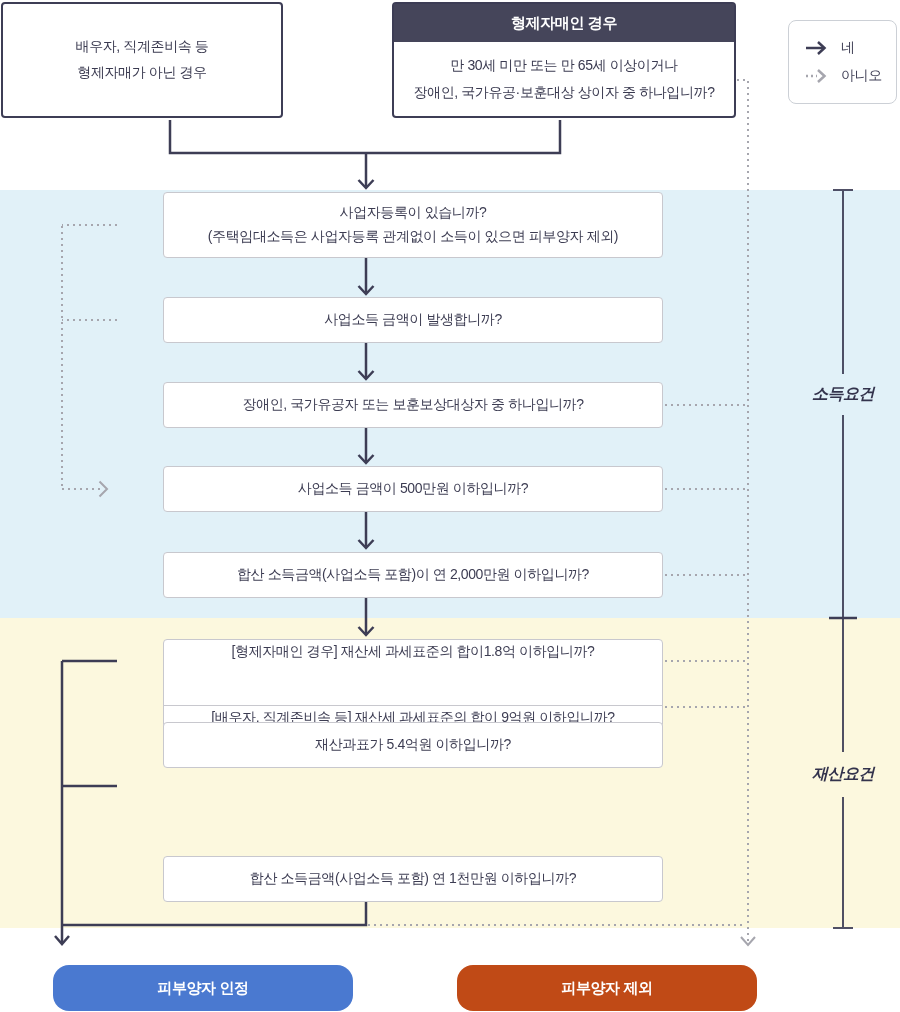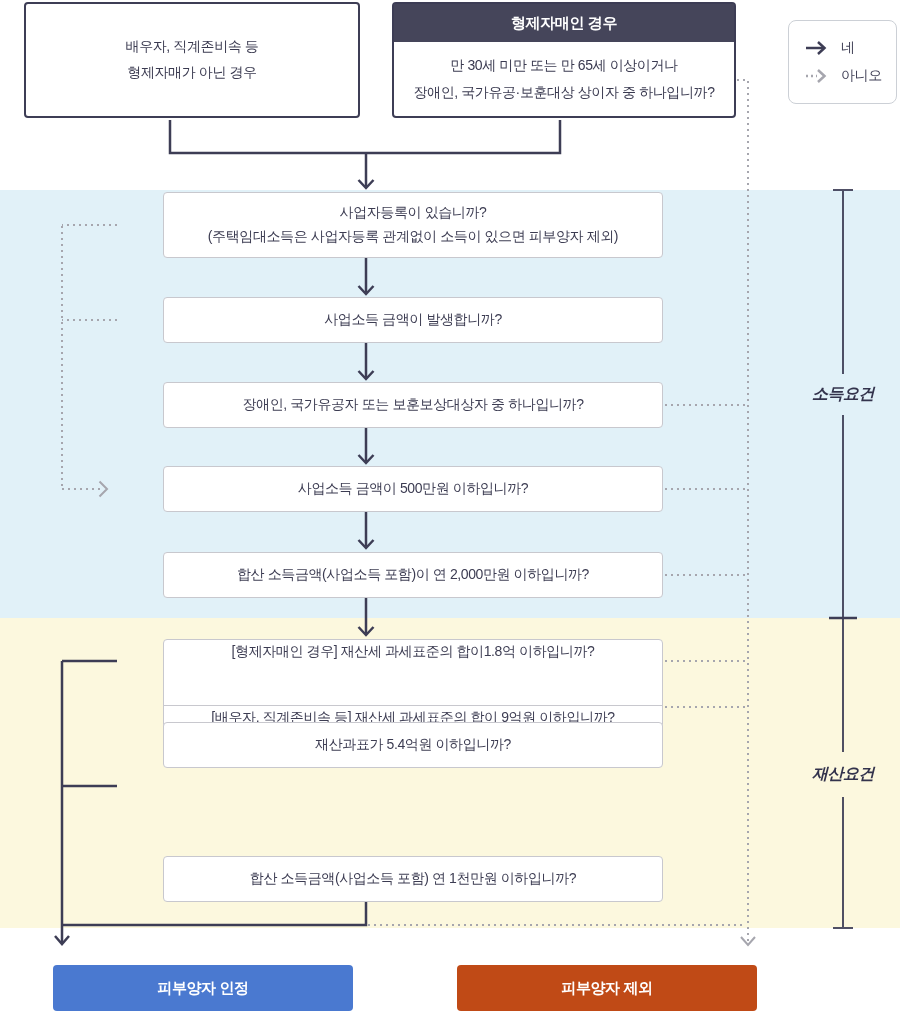--- a/index.html
+++ b/index.html
@@ -6,37 +6,37 @@
   *{box-sizing:border-box;}
   body{font-family:"Liberation Sans","DejaVu Sans",sans-serif;}
   .stage{position:relative;width:900px;height:1012px;background:#ffffff;overflow:hidden;letter-spacing:-0.4px;}
   .band{position:absolute;left:0;width:900px;z-index:0;}
   .band.income{top:190px;height:428px;}
   .band.property{top:618px;height:310px;}
   svg.connectors{position:absolute;left:0;top:0;z-index:1;}
   .topbox{position:absolute;z-index:2;background:#ffffff;border:2px solid #3d3d55;border-radius:4px;
           display:flex;flex-direction:column;align-items:center;justify-content:center;
           color:#3a3a50;font-size:14px;line-height:1.85;text-align:center;}
-  .topbox.left{left:24px;top:2px;width:336px;height:116px;}
+  .topbox.left{left:1px;top:2px;width:282px;height:116px;}
   .topbox.sibling{left:392px;top:2px;width:344px;height:116px;padding:0;justify-content:flex-start;}
   .sibling-header{width:100%;height:38px;background:#45455a;color:#ffffff;font-size:15px;font-weight:bold;
           display:flex;align-items:center;justify-content:center;flex:0 0 auto;}
   .sibling-body{flex:1;display:flex;flex-direction:column;align-items:center;justify-content:center;line-height:1.9;width:100%;}
   .legend{position:absolute;z-index:2;left:788px;top:20px;width:109px;height:84px;background:#ffffff;
           border:1px solid #ccd0d6;border-radius:8px;display:flex;flex-direction:column;justify-content:center;
           gap:10px;padding-left:16px;color:#3f3f55;font-size:14px;}
   .legend-row{display:flex;align-items:center;gap:10px;}
   .qbox{position:absolute;z-index:2;left:117px;width:500px;background:#ffffff;border:1px solid #c8c8ce;border-radius:4px;
         display:flex;flex-direction:column;align-items:center;justify-content:center;
         color:#3c3c52;font-size:14px;line-height:1.7;text-align:center;margin-left:46px;}
   .qcell{width:100%;height:45px;display:flex;align-items:center;justify-content:center;}
   .qcell + .qcell{border-top:1px solid #c8c8ce;}
   .section-label{position:absolute;z-index:2;left:803px;width:80px;text-align:center;
         font-size:16px;font-weight:bold;color:#33334c;letter-spacing:-0.5px;font-style:italic;}
-  .resultbtn{position:absolute;z-index:2;top:965px;width:300px;height:46px;border-radius:4px;
+  .resultbtn{position:absolute;z-index:2;top:965px;width:300px;height:46px;border-radius:16px;
         display:flex;align-items:center;justify-content:center;color:#ffffff;font-size:15px;font-weight:bold;}
   .resultbtn.accept{left:53px;}
   .resultbtn.exclude{left:457px;}
 </style>
 </head>
 <body>
 
 <div class="stage">
 
   <div class="band income" style="background: rgb(225, 241, 248);"></div>

